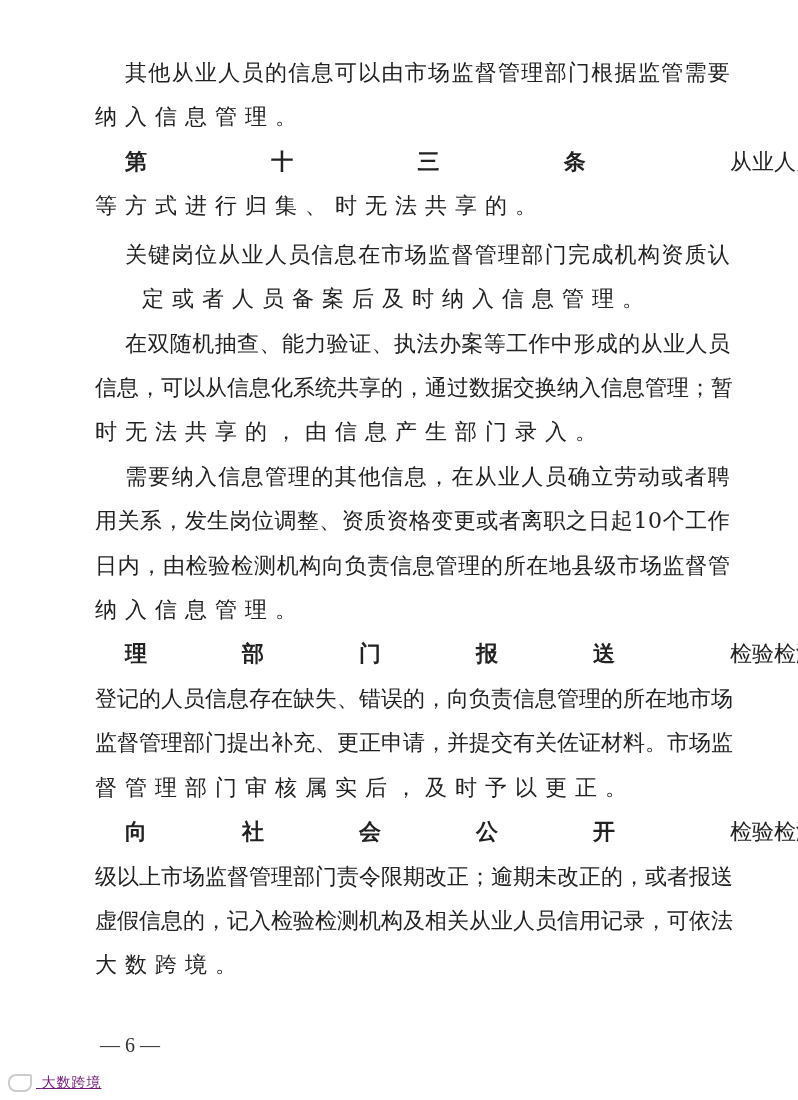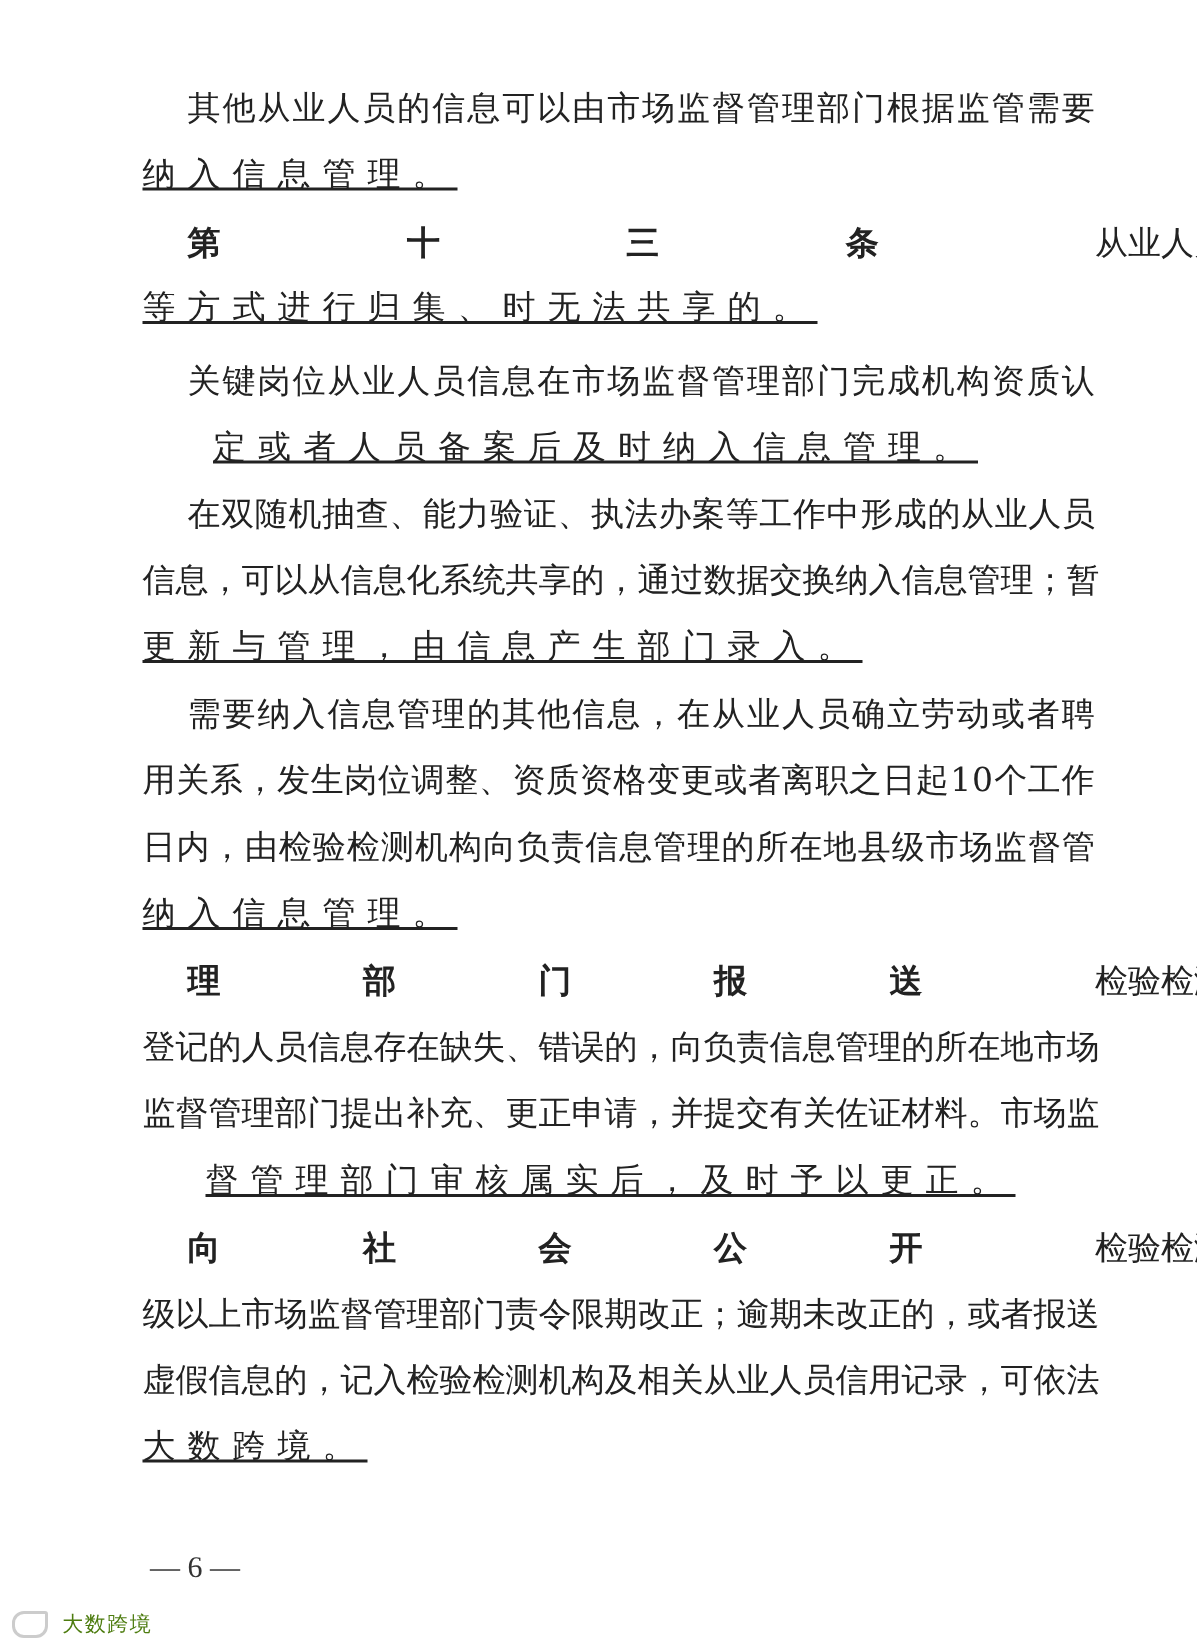--- a/index.html
+++ b/index.html
@@ -2,26 +2,26 @@
 <html><head>
 <meta charset="utf-8">
 <style>
   html, body { margin: 0; padding: 0; background: #ffffff; }
   body { width: 798px; height: 1100px; position: relative; overflow: hidden;
          font-family: "DejaVu Serif", "Liberation Serif", serif; color: #222; }
   .page { position: absolute; left: 0; top: 0; width: 798px; height: 1100px; }
   .line { position: absolute; left: 95px; width: 635px; height: 30px; line-height: 30px;
           font-size: 22px; white-space: nowrap; text-align: justify; text-align-last: justify; }
   .line.indent { left: 125px; width: 605px; }
-  .line.last { text-align-last: left; letter-spacing: 8px; text-decoration: underline; }
+  .line.last { text-align-last: left; letter-spacing: 8px; }
   .bold { font-family: Liberation Sans, sans-serif; font-weight: bold; letter-spacing: 2px; margin-right: 20px; }
   .pagenum { position: absolute; left: 100px; top: 1034px; font-size: 20px; color: #333;
              font-family: "Liberation Serif", serif; }
-  .watermark { position: absolute; left: 8px; top: 1074px; font-size: 14px; color: #4d7c0f;
-               font-family: "DejaVu Sans", sans-serif; letter-spacing: 1px; }
+  .watermark { position: absolute; left: 8px; top: 1074px; font-size: 14px; color: #701a75;
+               font-family: "DejaVu Sans", sans-serif; letter-spacing: 1px; text-decoration: underline; }
   .watermark .logo { display: inline-block; width: 20px; height: 14px; border: 2px solid #ccc;
                      border-radius: 8px 2px 8px 8px; vertical-align: middle; margin-right: 4px; }
 </style>
 </head>
 <body>
 
 <div class="page">
   <div id="lines">
       <div class="line indent" style="top: 58px;"><span style="display: inline-flex; justify-content: space-between; width: 605px;">
           <span>其</span>
@@ -141,21 +141,21 @@
           <span>换</span>
           <span>纳</span>
           <span>入</span>
           <span>信</span>
           <span>息</span>
           <span>管</span>
           <span>理</span>
           <span>；</span>
           <span>暂</span>
         </span></div>
-      <div class="line last" style="top: 417px;"><span>更新与管理，由信息产生部门录入。</span></div>
+      <div class="line last" style="top: 417px;"><span>时无法共享的，由信息产生部门录入。</span></div>
       <div class="line indent" style="top: 462px;"><span style="display: inline-flex; justify-content: space-between; width: 605px;">
           <span>需</span>
           <span>要</span>
           <span>纳</span>
           <span>入</span>
           <span>信</span>
           <span>息</span>
           <span>管</span>
           <span>理</span>
           <span>的</span>
@@ -302,21 +302,21 @@
           <span>关</span>
           <span>佐</span>
           <span>证</span>
           <span>材</span>
           <span>料</span>
           <span>。</span>
           <span>市</span>
           <span>场</span>
           <span>监</span>
         </span></div>
-      <div class="line last" style="top: 773px; margin-left: 42px;"><span>督管理部门审核属实后，及时予以更正。</span></div>
+      <div class="line last" style="top: 773px;"><span>督管理部门审核属实后，及时予以更正。</span></div>
       <div class="line indent" style="top: 817px;"><span class="bold">向社会公开</span><span style="display: inline-flex; justify-content: space-between; width: 0px;">
           <span>检</span>
           <span>验</span>
           <span>检</span>
           <span>测</span>
         </span></div>
       <div class="line" style="top: 862px;"><span style="display: inline-flex; justify-content: space-between; width: 635px;">
           <span>级</span>
           <span>以</span>
           <span>上</span>

